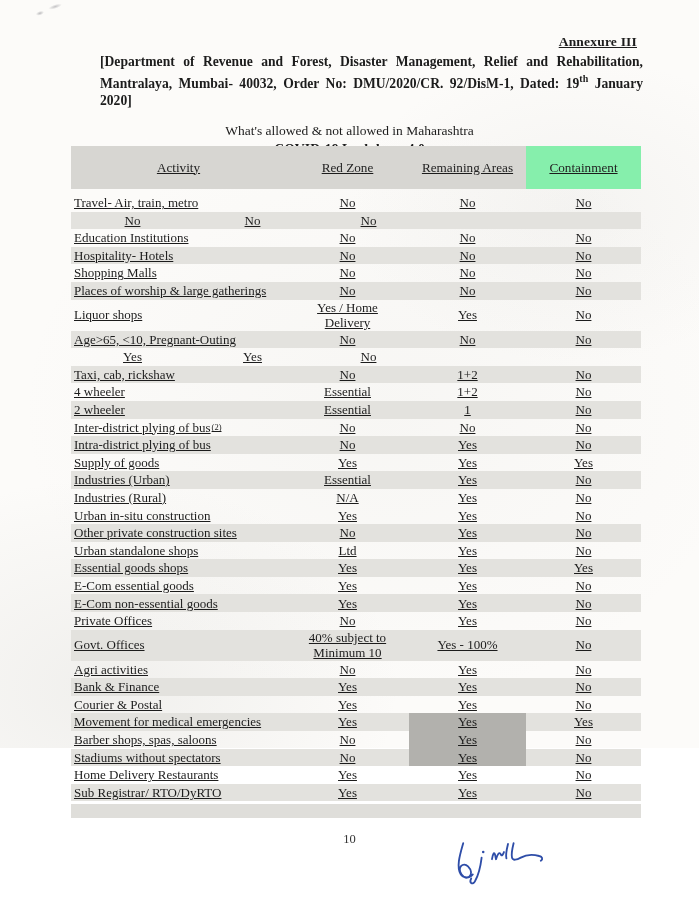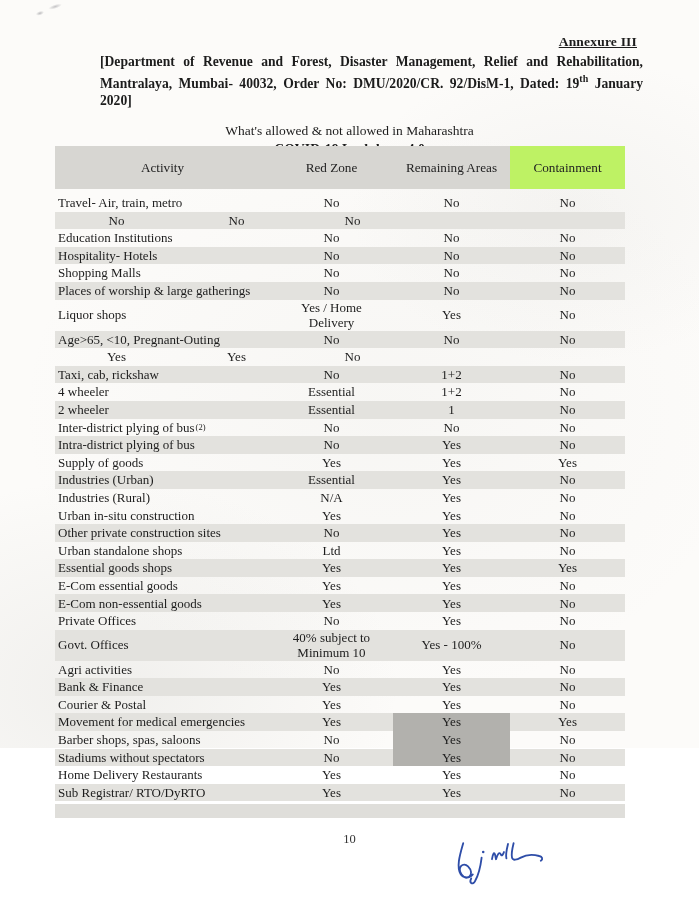--- a/index.html
+++ b/index.html
@@ -39,35 +39,36 @@
   .dept sup{font-size:10px;}
   .title{
     position:absolute;top:94px;left:0;width:100%;
     text-align:center;font-weight:bold;font-size:13.8px;margin-top:48px;
   }
   .subtitle{
     position:absolute;top:123px;left:0;width:100%;
     text-align:center;font-size:13.5px;
   }
   .doc-table{
-    position:absolute;top:146px;left:55px;width:570px;
+    position:absolute;top:146px;left:71px;width:570px;
     font-size:13px;
+    text-decoration:underline;
   }
   .thead{
     display:flex;align-items:stretch;
     background:#d7d6d2;height:43px;
   }
   .th{
     display:flex;align-items:center;justify-content:center;
     text-align:center;font-size:13.2px;color:#222;
   }
   .th.act{width:215px;}
   .th.rz{width:123px;}
   .th.ra{width:117px;}
-  .th.ct{width:115px;background:#bef264;}
+  .th.ct{width:115px;background:#86efac;}
   .tbody{margin-top:5px;}
   .row{
     display:flex;align-items:center;
     min-height:17.6px;
   }
   .row.shaded{background:#e3e2de;}
   .td{display:flex;align-items:center;justify-content:center;text-align:center;line-height:15.5px;}
   .td.act{width:215px;justify-content:flex-start;text-align:left;padding-left:3px;box-sizing:border-box;}
   .td.rz{width:123px;}
   .td.rz span{display:inline-block;max-width:88px;}

